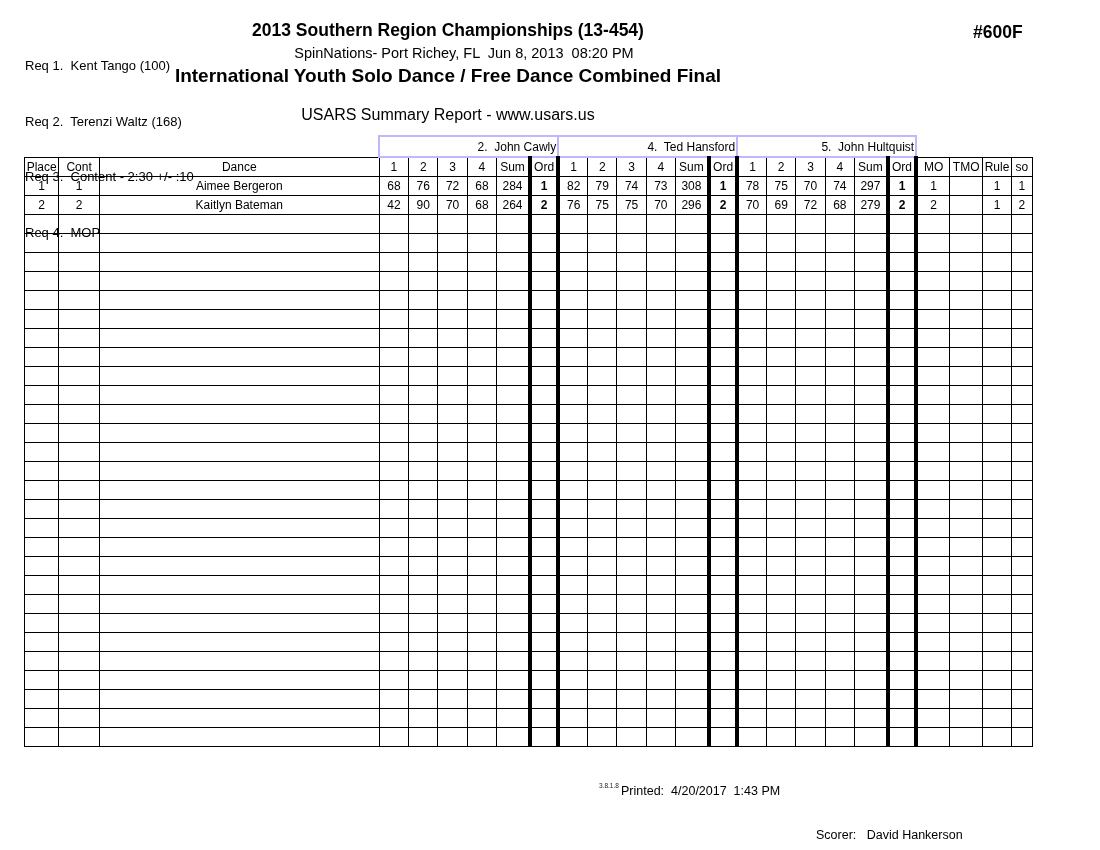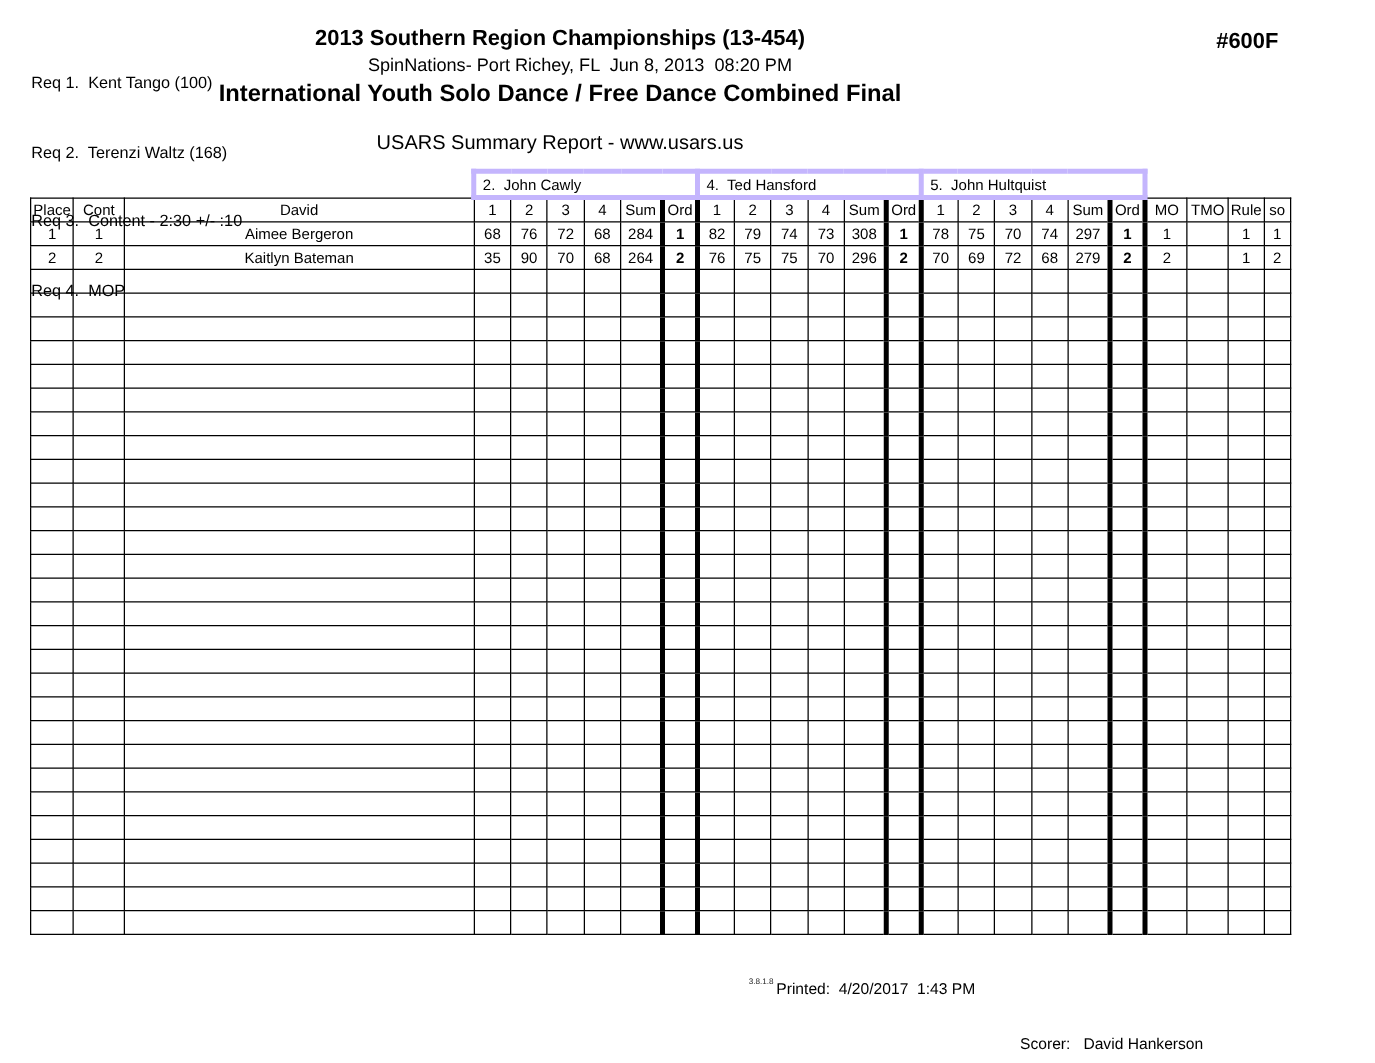--- a/index.html
+++ b/index.html
@@ -42,22 +42,22 @@
   .score-table th, .score-table td {
     border: 1px solid #000000;
     padding: 0 1px;
     font-size: 12px; font-weight: normal;
     height: 19px; line-height: 1;
     text-align: center;
     white-space: nowrap; overflow: hidden;
   }
   .judge-row td.spacer { border: none; }
   .judge-row th.judge-box {
-    border: 4px solid #c4b5fd;
-    text-align: left; padding-left: 5px;
+    border: 2px solid #c4b5fd;
+    text-align: right; padding-left: 5px;
     font-weight: normal; white-space: pre;
     height: 21px;
   }
   .c-ord {
     border-left: 4px solid #000000 !important;
     border-right: 4px solid #000000 !important;
   }
   td.c-ord { font-weight: bold; }
   .h-left { text-align: left; padding-left: 3px; }
   .c-name { text-align: left; padding-left: 6px; }
@@ -123,21 +123,21 @@
       <tr class="judge-row">
         <td class="spacer" colspan="3"></td>
         <th class="judge-box" colspan="6">2.  John Cawly</th>
         <th class="judge-box" colspan="6">4.  Ted Hansford</th>
         <th class="judge-box" colspan="6">5.  John Hultquist</th>
         <td class="spacer" colspan="4"></td>
       </tr>
       <tr>
         <th class="h-left">Place</th>
         <th>Cont</th>
-        <th class="c-name">David</th>
+        <th class="c-name">Dance</th>
 
         <th>1</th>
         <th>2</th>
         <th>3</th>
         <th>4</th>
         <th>Sum</th>
         <th class="c-ord">Ord</th>
 
         <th>1</th>
         <th>2</th>
@@ -184,21 +184,21 @@
           <td class="c-ord">1</td>
           <td>1</td>
           <td></td>
           <td>1</td>
           <td>1</td>
         </tr>
         <tr>
           <td class="b">2</td>
           <td class="b">2</td>
           <td class="c-name b">Kaitlyn Bateman</td>
-          <td>35</td>
+          <td>42</td>
           <td>90</td>
           <td>70</td>
           <td>68</td>
           <td>264</td>
           <td class="c-ord">2</td>
           <td>76</td>
           <td>75</td>
           <td>75</td>
           <td>70</td>
           <td>296</td>

